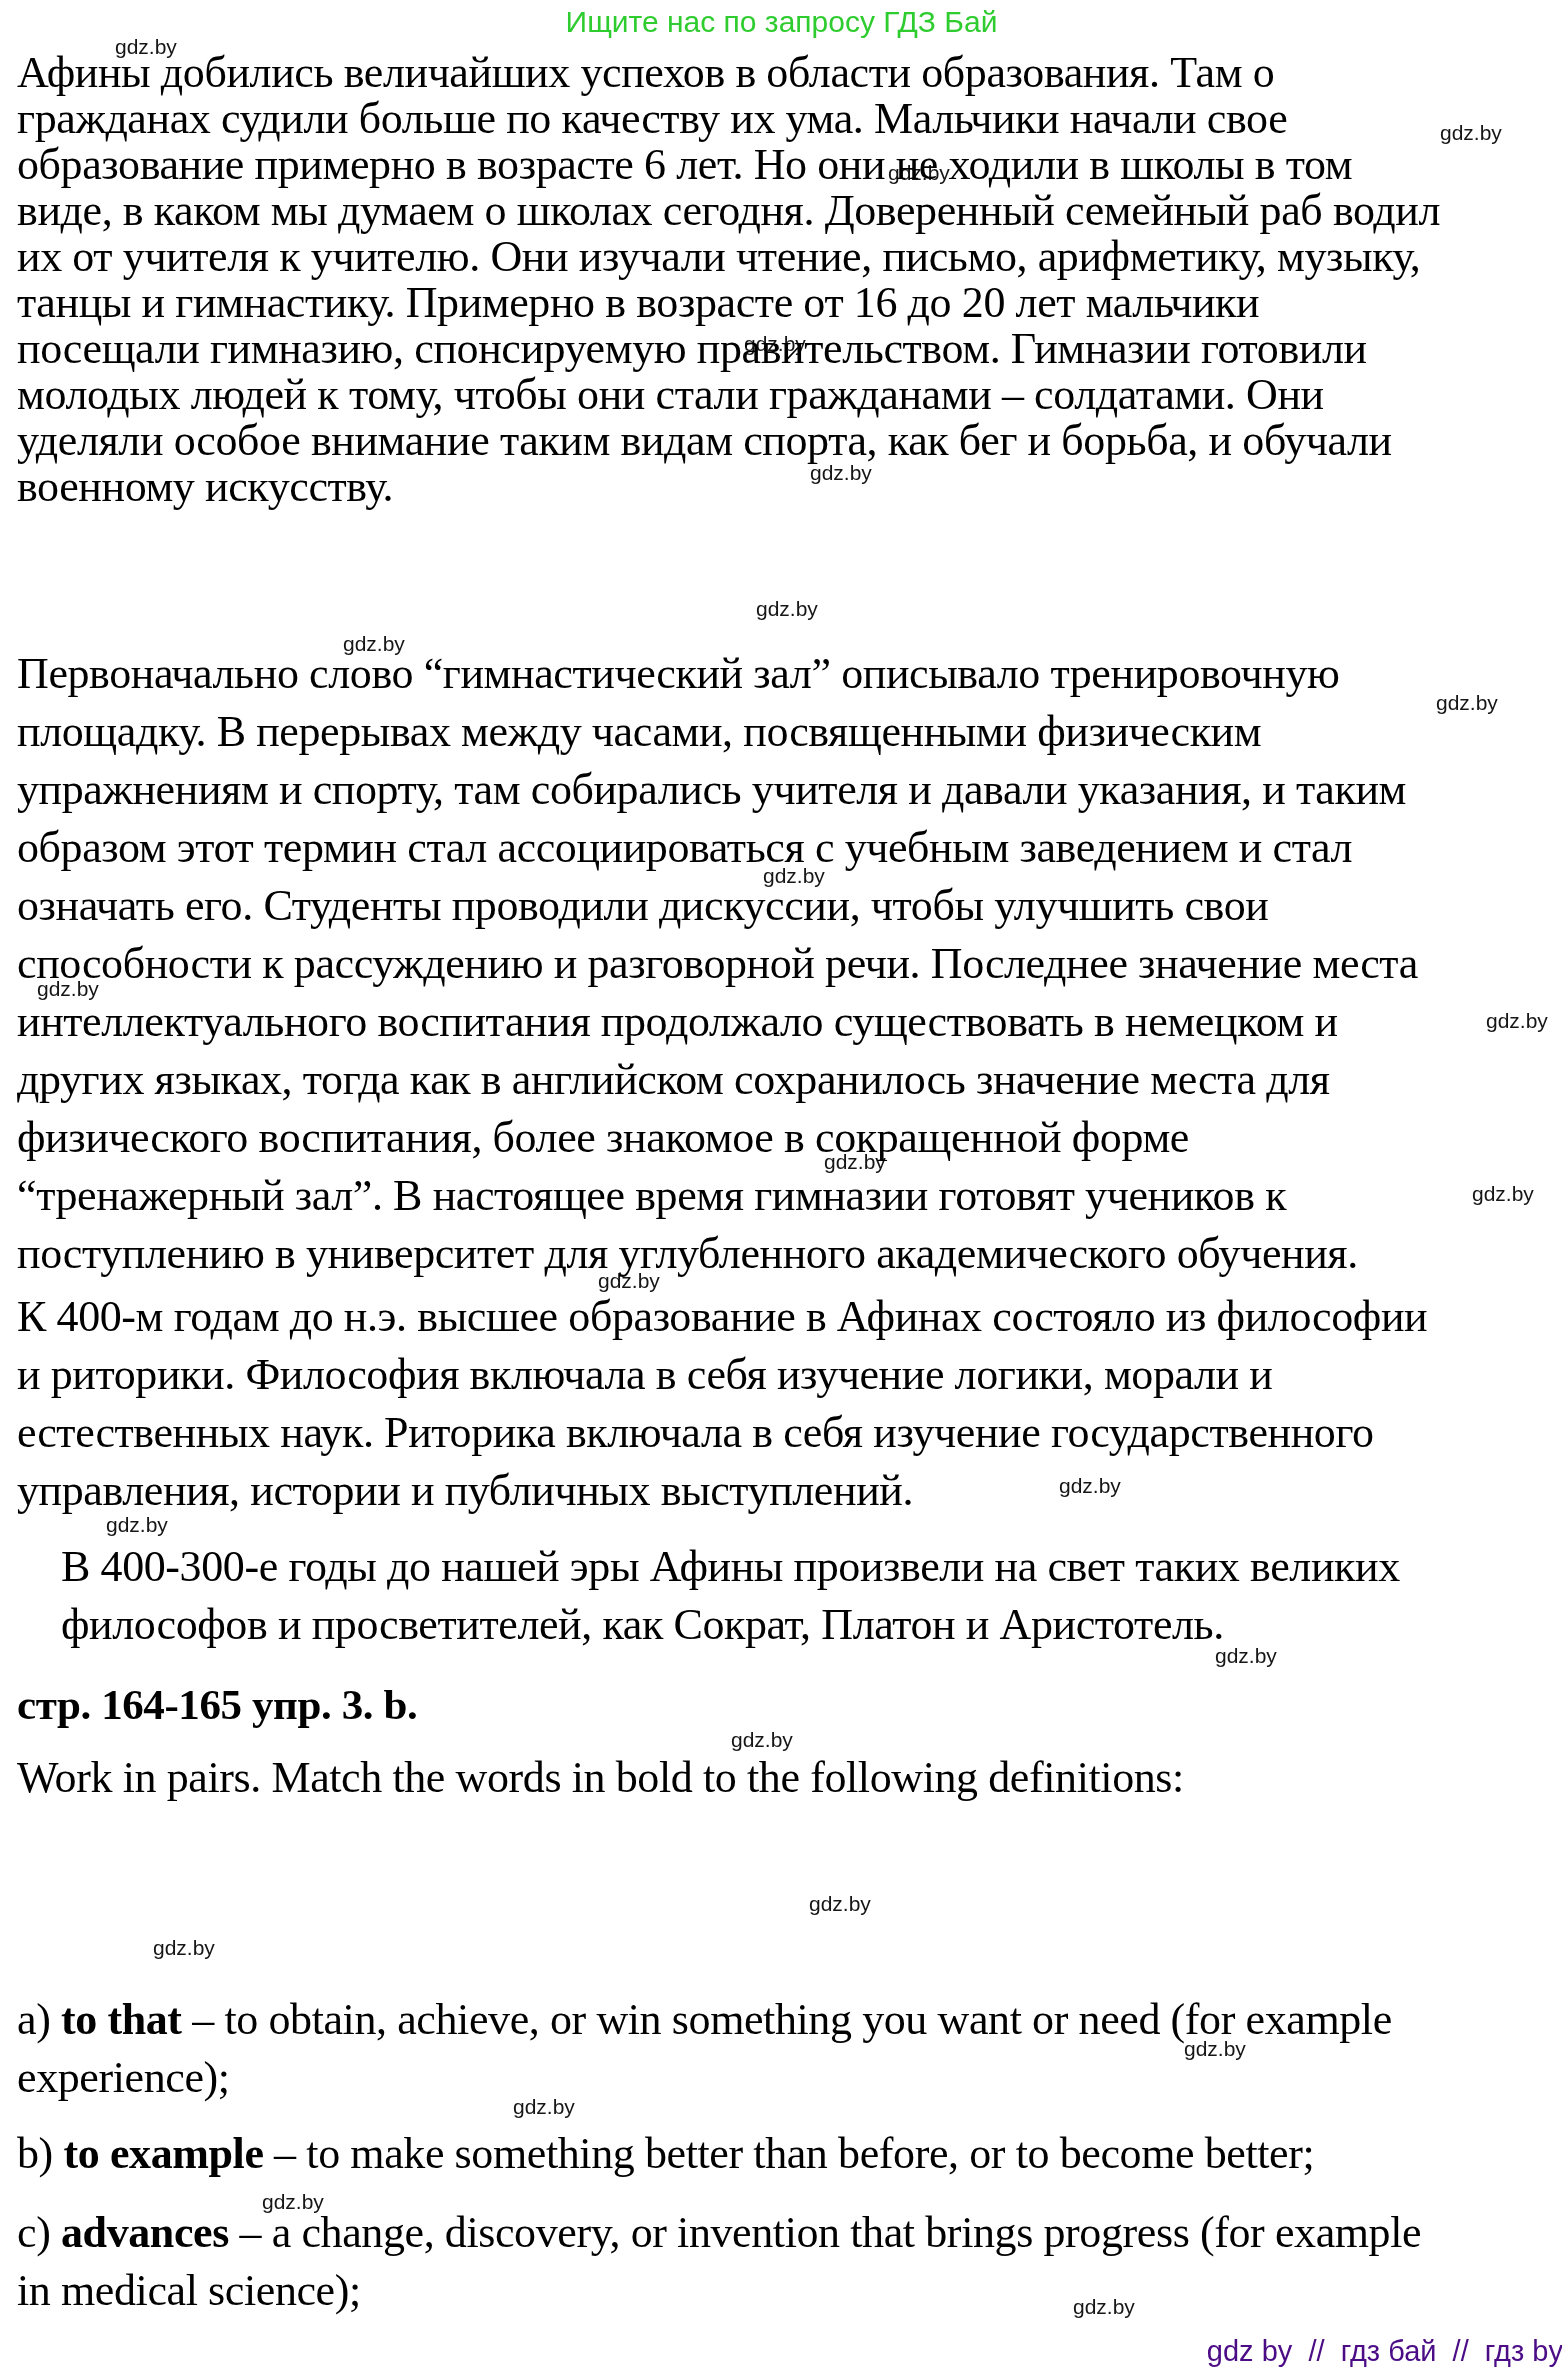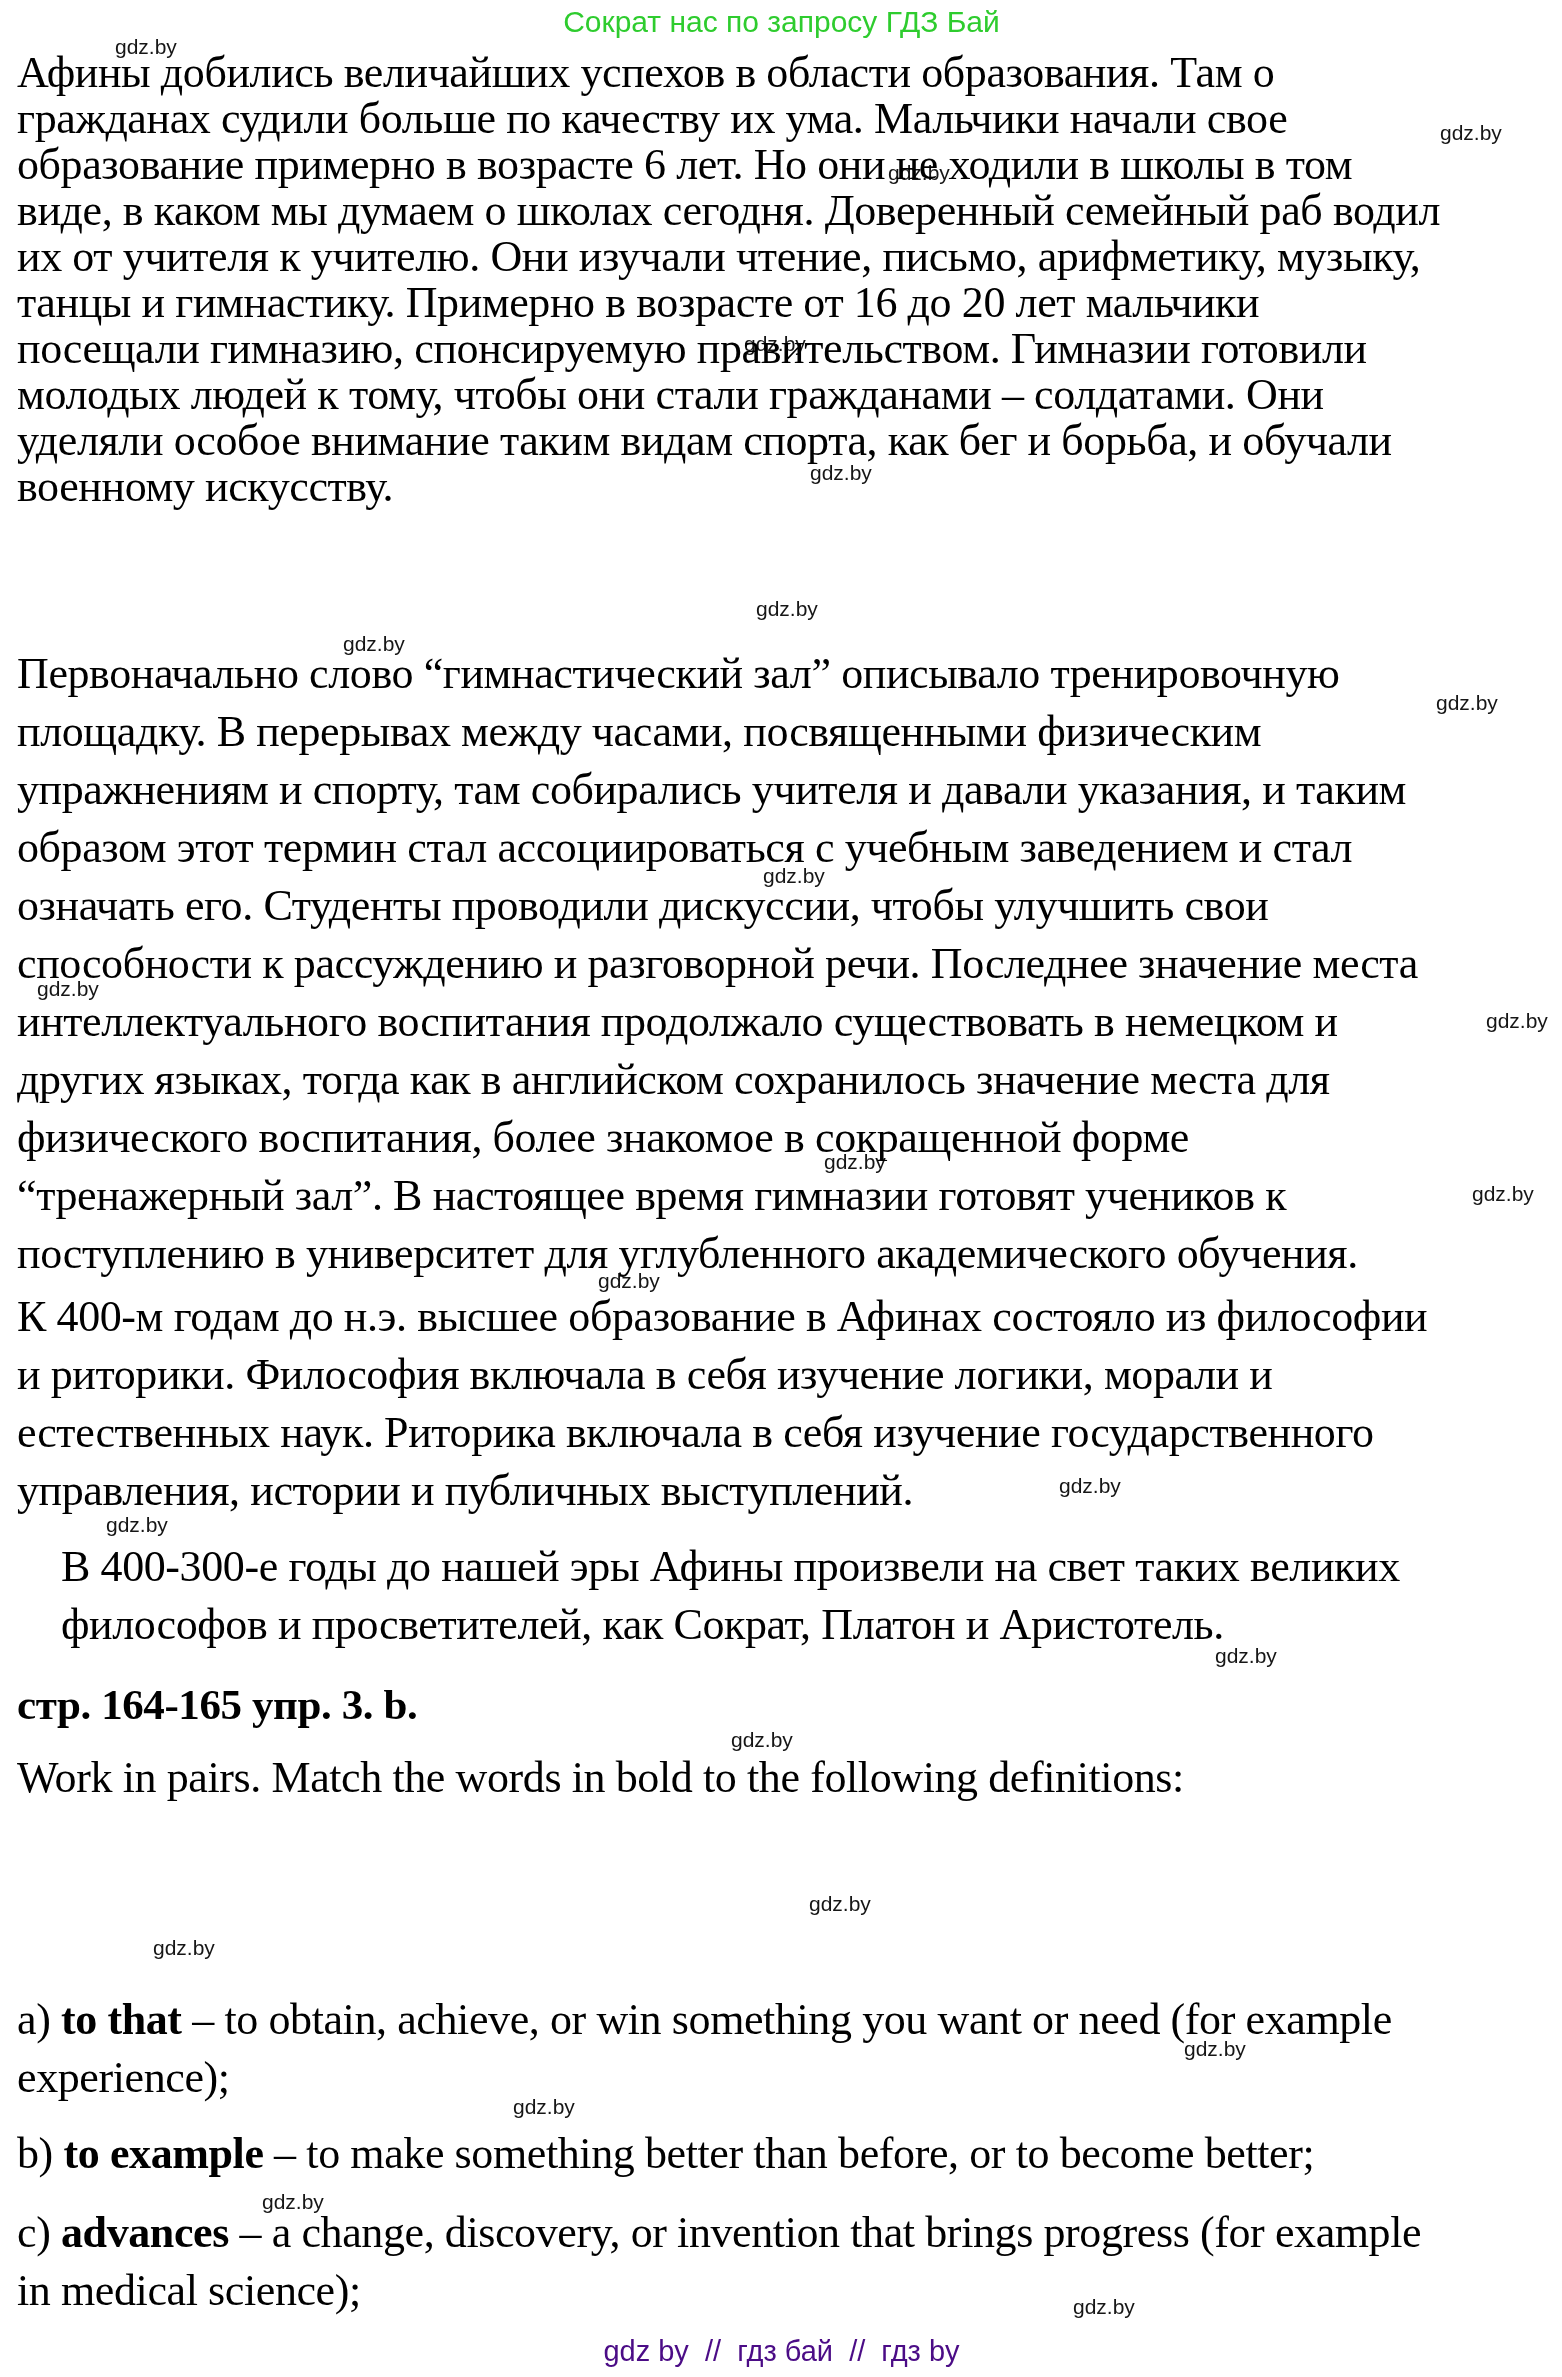--- a/index.html
+++ b/index.html
@@ -39,31 +39,31 @@
   .def-a{top:1991px;}
   .def-b{top:2125px;}
   .def-c{top:2204px;}
   .def .line2{display:block;}
   .wm{
     position:absolute;
     font-family:"Liberation Sans", sans-serif;font-size:21px;line-height:22px;
     color:#161616;white-space:nowrap;
   }
   .footer{
-    position:absolute;left:0;right:0;top:2335px;text-align:center;
+    position:absolute;left:0;right:0;top:2335px;text-align:right;
     font-family:"Liberation Sans", sans-serif;font-size:29px;line-height:33px;
     color:#4b0c86;white-space:pre;
   }
 </style>
 </head>
 <body>
 
 <div class="page">
 
-  <div class="banner" style="color: rgb(46, 204, 46);">Сократ нас по запросу ГДЗ Бай</div>
+  <div class="banner" style="color: rgb(46, 204, 46);">Ищите нас по запросу ГДЗ Бай</div>
 
   <div id="watermarks">
       <span class="wm" style="left: 115px; top: 36px; color: rgb(22, 22, 22);">gdz.by</span>
       <span class="wm" style="left: 1440px; top: 122px; color: rgb(22, 22, 22);">gdz.by</span>
       <span class="wm" style="left: 888px; top: 162px; color: rgb(22, 22, 22);">gdz.by</span>
       <span class="wm" style="left: 744px; top: 333px; color: rgb(22, 22, 22);">gdz.by</span>
       <span class="wm" style="left: 810px; top: 462px; color: rgb(22, 22, 22);">gdz.by</span>
       <span class="wm" style="left: 756px; top: 598px; color: rgb(22, 22, 22);">gdz.by</span>
       <span class="wm" style="left: 343px; top: 633px; color: rgb(22, 22, 22);">gdz.by</span>
       <span class="wm" style="left: 1436px; top: 692px; color: rgb(22, 22, 22);">gdz.by</span>

